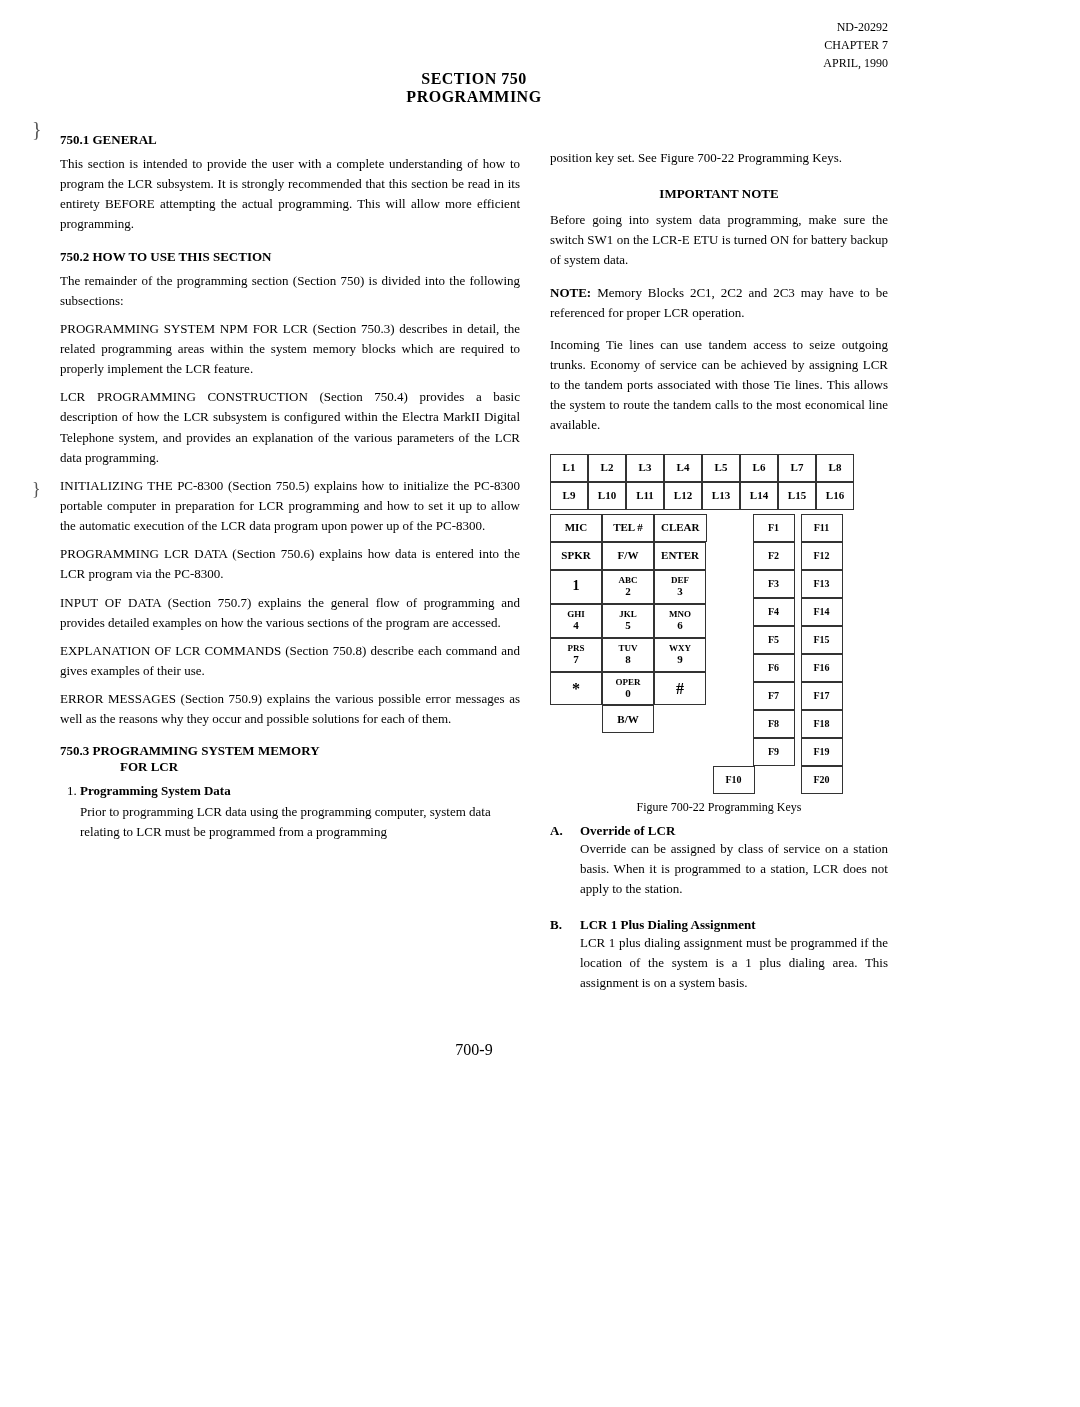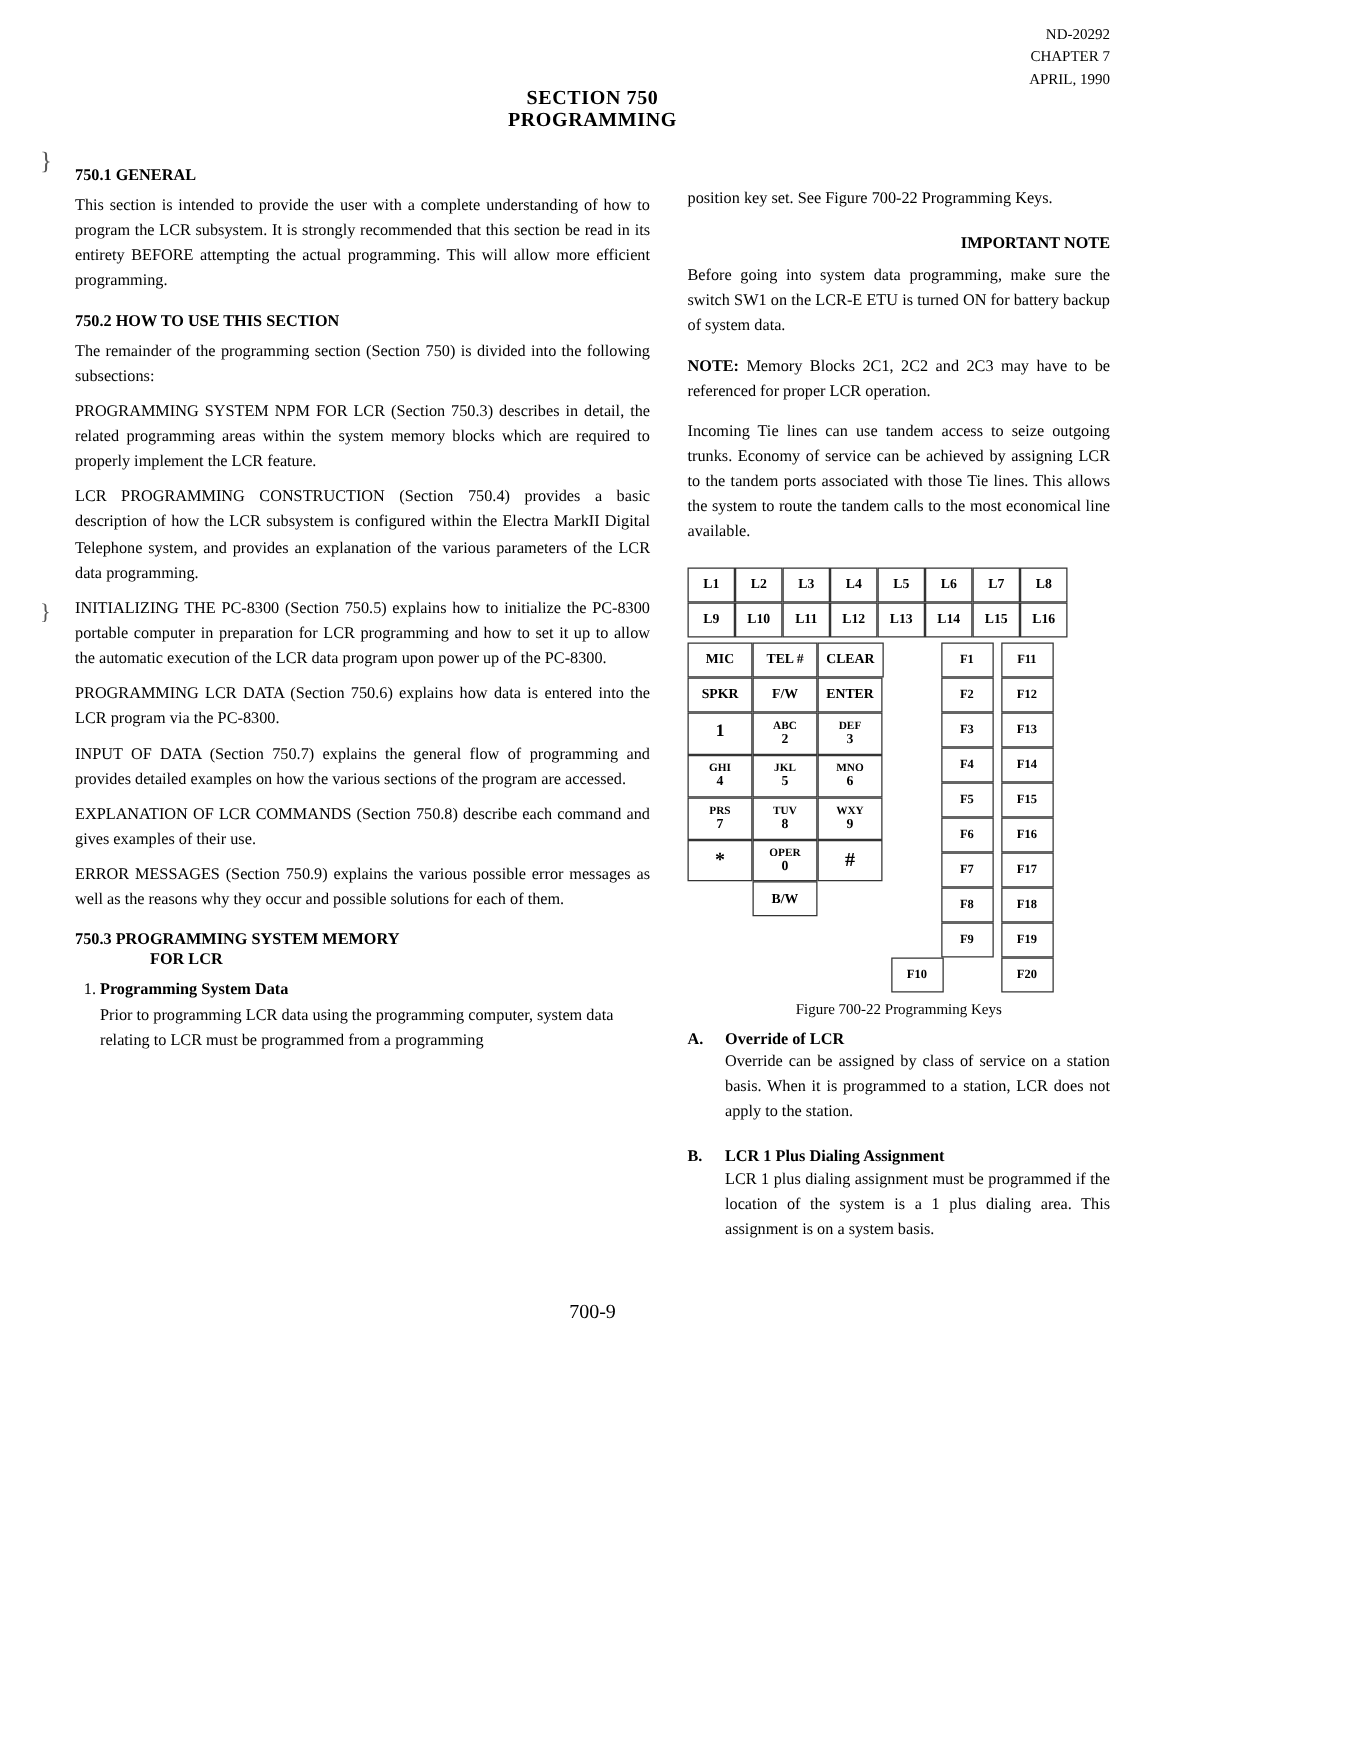--- a/index.html
+++ b/index.html
@@ -52,21 +52,21 @@
       font-weight: bold;
       margin-bottom: 6px;
       margin-top: 14px;
     }
     p {
       text-align: justify;
       margin-bottom: 8px;
       line-height: 1.55;
     }
     .important-note-title {
-      text-align: right;
+      text-align: center;
       font-weight: bold;
       font-size: 13px;
       margin-bottom: 8px;
       margin-top: 18px;
     }
     .note-block {
       margin-top: 12px;
       margin-bottom: 12px;
     }
     .note-block p {

